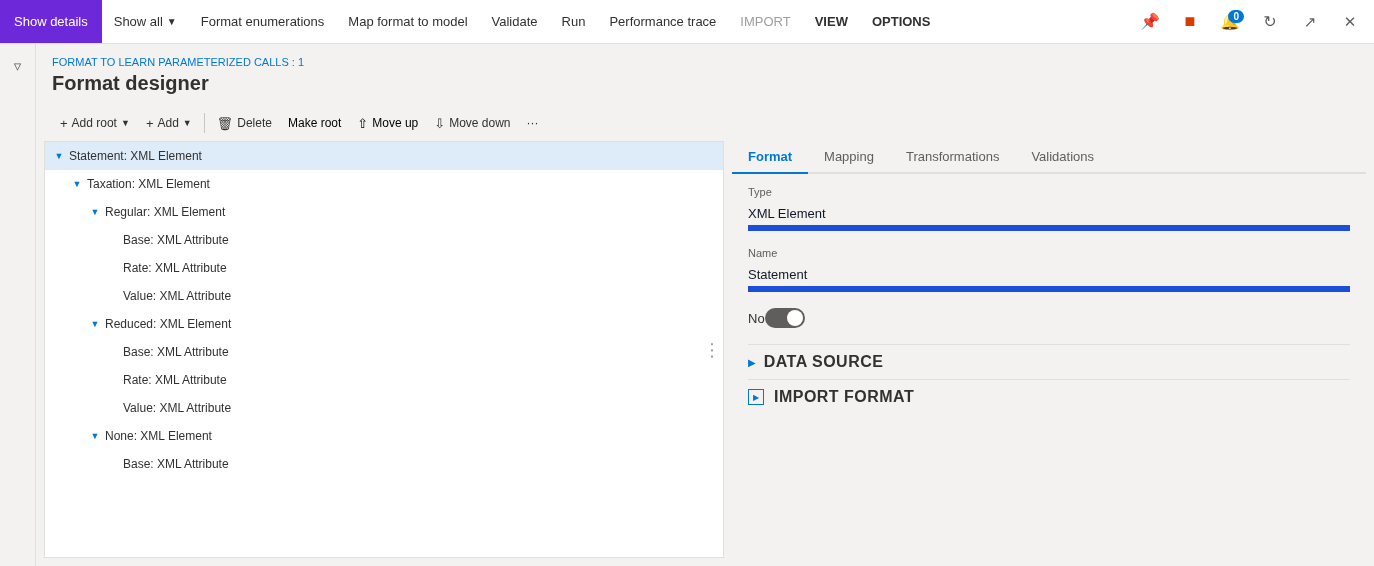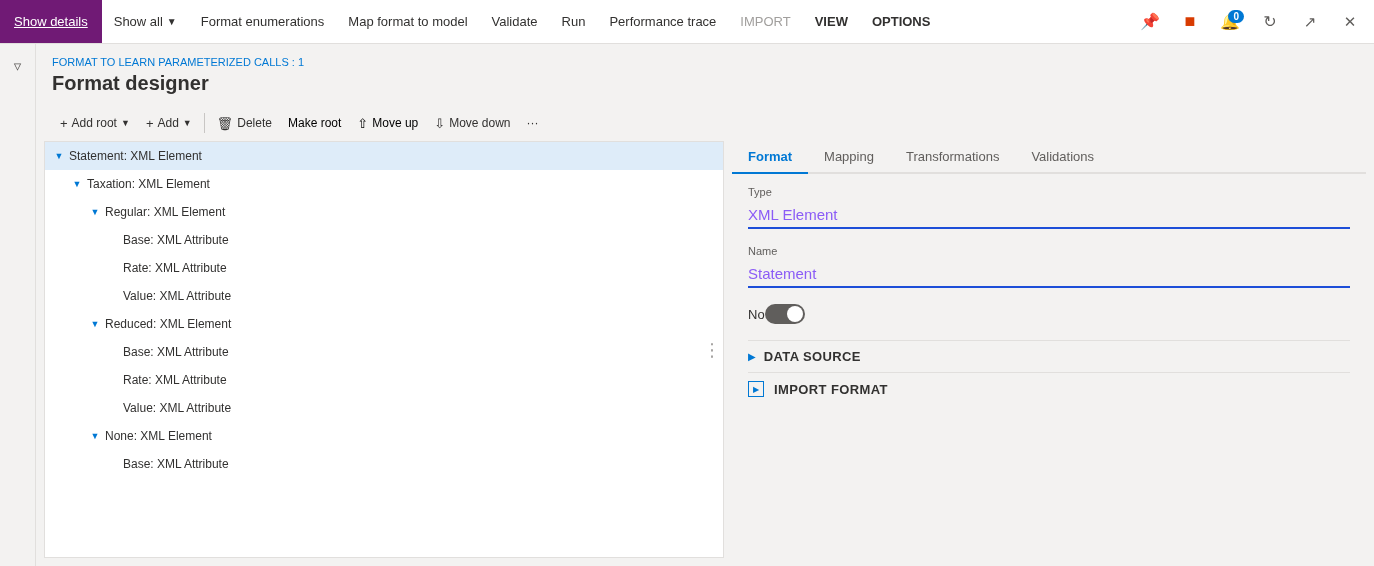--- a/index.html
+++ b/index.html
@@ -4,24 +4,24 @@
   <style>
     * { box-sizing: border-box; margin: 0; padding: 0; }
     body { font-family: 'Segoe UI', Arial, sans-serif; font-size: 13px; background: #f3f2f1; color: #323130; height: 566px; width: 1374px; overflow: hidden; display: flex; flex-direction: column; }
 
     
     .top-nav {
       display: flex; align-items: center; background: #fff;
       border-bottom: 1px solid #e1dfdd; height: 44px; flex-shrink: 0;
     }
     .nav-show-details {
-      background: #701a75; color: #fff; height: 100%;
+      background: #6d28d9; color: #fff; height: 100%;
       display: flex; align-items: center; padding: 14px 14px;
       font-size: 13px; cursor: pointer; white-space: nowrap;
-      border: none; outline: none; text-decoration: underline;
+      border: none; outline: none;
     }
     .nav-item {
       display: flex; align-items: center; padding: 0 12px; height: 100%;
       cursor: pointer; font-size: 13px; color: #323130;
       white-space: nowrap; border: none; background: transparent;
       position: relative;
     }
     .nav-item .chevron { margin-left: 4px; font-size: 10px; }
     .nav-item.import { color: #a19f9d; }
     .nav-item.view, .nav-item.options { font-weight: 600; }
@@ -124,21 +124,21 @@
 
     
     .properties-panel {
       flex: 1; overflow-y: auto; padding: 12px 16px; background: #f3f2f1;
     }
     .prop-group { margin-bottom: 16px; }
     .prop-label {
       font-size: 11px; color: #605e5c; margin-bottom: 4px;
     }
     .prop-value {
-      font-size: 15px; color: #8b5cf6; border-bottom: 2px solid #1d4ed8;
+      font-size: 13px; color: #0f172a; border-bottom: 6px solid #1d4ed8;
       padding: 4px 0; min-width: 200px;
     }
 
     
     .mandatory-row { display: flex; align-items: center; gap: 0; margin-top: 4px; }
     .toggle-label { font-size: 13px; color: #323130; }
     .toggle-switch {
       width: 40px; height: 20px; background: #605e5c; border-radius: 10px;
       position: relative; cursor: pointer; display: inline-block;
     }
@@ -150,21 +150,21 @@
 
     
     .expand-section {
       display: flex; align-items: center; gap: 8px; padding: 8px 0;
       cursor: pointer; font-size: 12px; color: #323130; border-top: 1px solid #e1dfdd;
     }
     .expand-section .exp-icon {
       font-size: 10px; color: #0078d4;
     }
     .expand-section .exp-label {
-      font-weight: 600; font-size: 13px; color: #323130; letter-spacing: 0.03em;
+      font-weight: 600; font-size: 16px; color: #323130; letter-spacing: 0.03em;
       text-transform: uppercase;
     }
     .import-icon-box {
       width: 16px; height: 16px; border: 1px solid #0078d4;
       display: inline-flex; align-items: center; justify-content: center;
       font-size: 8px; color: #0078d4; margin-right: 4px;
     }
   </style>
 </head>
 <body>

